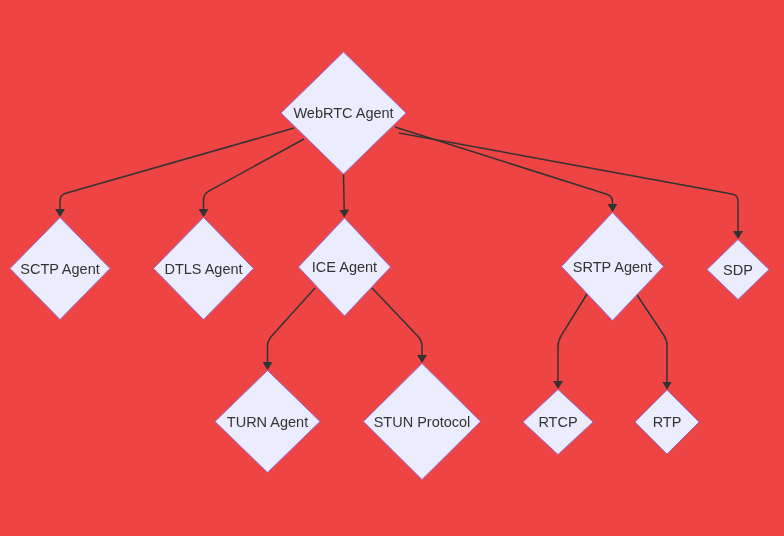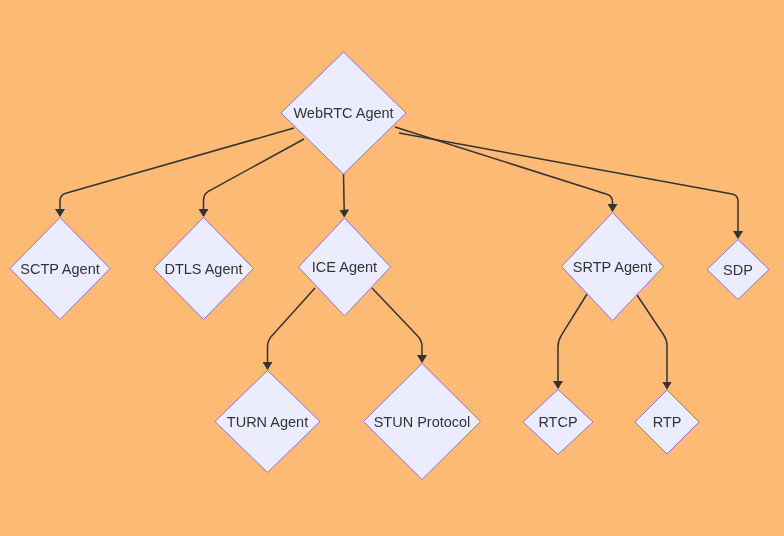--- a/index.html
+++ b/index.html
@@ -3,21 +3,21 @@
 <meta charset="utf-8">
 <style>
   html, body {
     margin: 0;
     padding: 0;
     background: #ffffff;
   }
   .canvas-wrap {
     width: 784px;
     height: 536px;
-    background: #fdba74;
+    background: #ef4444;
     overflow: hidden;
   }
   svg { display: block; }
   .node polygon {
     stroke: #9370DB;
     stroke-width: 1px;
   }
   .node text {
     font-family: "Liberation Sans", "DejaVu Sans", sans-serif;
     font-size: 14.5px;

